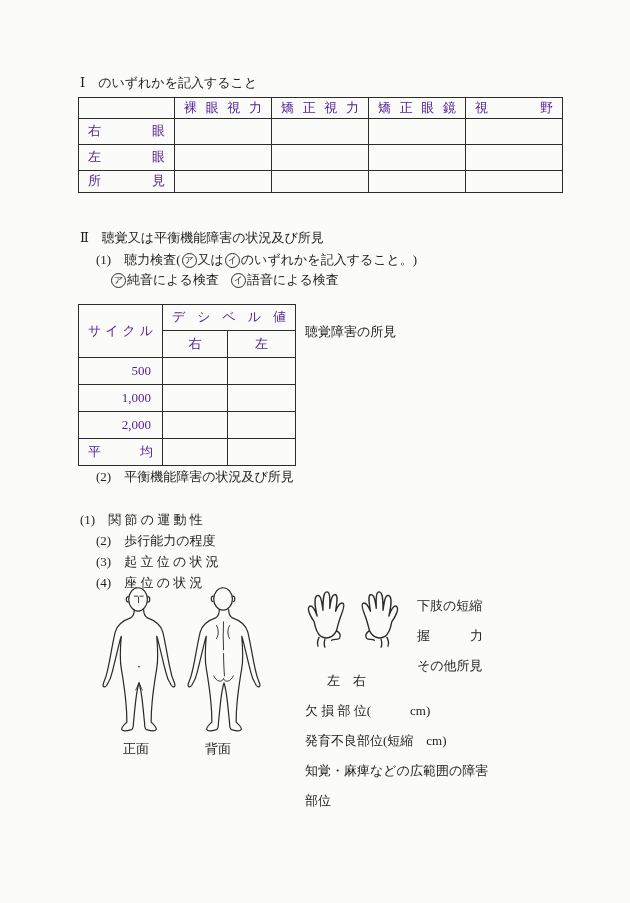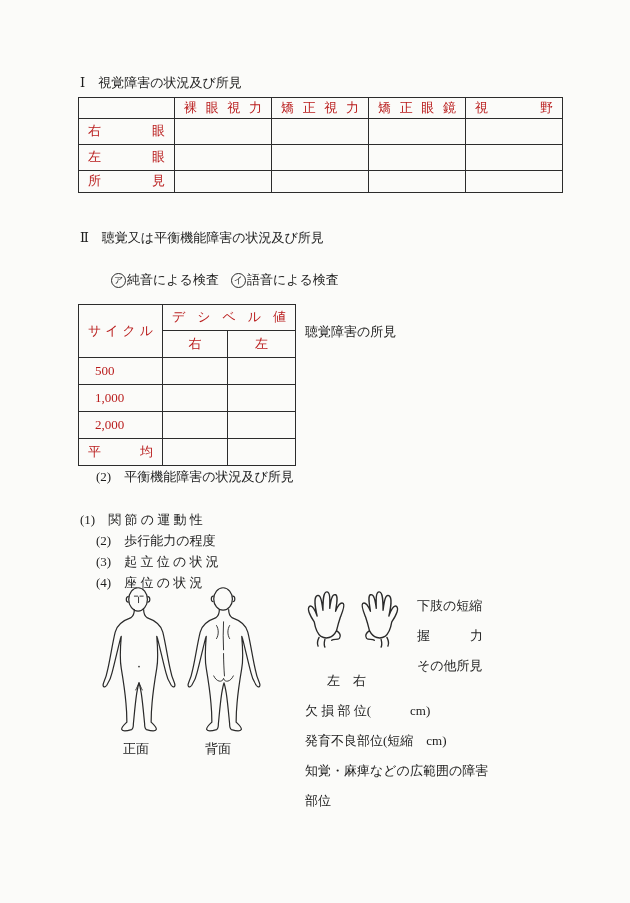--- a/index.html
+++ b/index.html
@@ -4,40 +4,40 @@
 <style>
   html,body { margin:0; padding:0; background:#e8e8e8; }
   .page {
     position:relative; width:630px; height:903px; margin:0 auto;
     background:#fbfbf9; color:#1d1d1d;
     font-family:"Liberation Serif","DejaVu Serif",serif;
     font-size:13px; line-height:1.25; overflow:hidden;
   }
   .abs { position:absolute; }
   table { border-collapse:collapse; table-layout:fixed; }
-  td { border:1px solid #2c2c2c; font-size:13px; color:#b91c1c; overflow:hidden; }
+  td { border:1px solid #2c2c2c; font-size:13px; color:#4c1d95; overflow:hidden; }
   .jt { text-align:justify; text-align-last:justify; padding:0 9px; }
   .ctr { text-align:center; }
-  .num { padding-right:11px;padding-left:16px; }
+  .num { text-align:right; padding-right:11px;padding-left:16px; }
   .circ {
     display:inline-block; width:13px; height:13px; line-height:13px;
     border:1px solid #2c2c2c; border-radius:50%;
     font-size:9px; text-align:center; vertical-align:1px; margin:0 1px;
   }
   .jw { display:inline-block; width:66px; text-align:justify; text-align-last:justify; }
   .lineblock div { line-height:17px;margin-top:13px; }
   svg { display:block; }
   .sk { fill:none; stroke:#2a2a2a; stroke-width:1.3; stroke-linecap:round; stroke-linejoin:round; }
 </style>
 </head>
 <body>
 
 <div class="page">
 
-  <div class="abs" style="left:80px; top:75px;">Ⅰ　視覚障害の状況及び所見</div>
+  <div class="abs" style="left:80px; top:75px;">Ⅰ　のいずれかを記入すること</div>
 
   <table class="abs" style="left:78px; top:97px;">
     <colgroup>
         <col style="width:96px">
         <col style="width:97px">
         <col style="width:97px">
         <col style="width:97px">
         <col style="width:97px">
       </colgroup>
     <tbody>
@@ -67,20 +67,23 @@
       <td></td>
       <td></td>
       <td></td>
       <td></td>
     </tr>
   </tbody>
     </table>
 
   <div class="abs" style="left:80px; top:230px;">Ⅱ　聴覚又は平衡機能障害の状況及び所見</div>
 
+  <div class="abs" style="left:96px; top:252px;">
+    <span>(1)　聴力検査(</span><span class="circ">ア</span><span>又は</span><span class="circ">イ</span><span>のいずれかを記入すること。)</span>
+  </div>
 
   <div class="abs" style="left:110px; top:272px;">
     <span class="circ">ア</span><span>純音による検査</span><span class="circ" style="margin-left:12px">イ</span><span>語音による検査</span>
   </div>
 
   <table class="abs" style="left:78px; top:304px;">
     <colgroup>
         <col style="width:84px">
         <col style="width:65px">
         <col style="width:68px">

